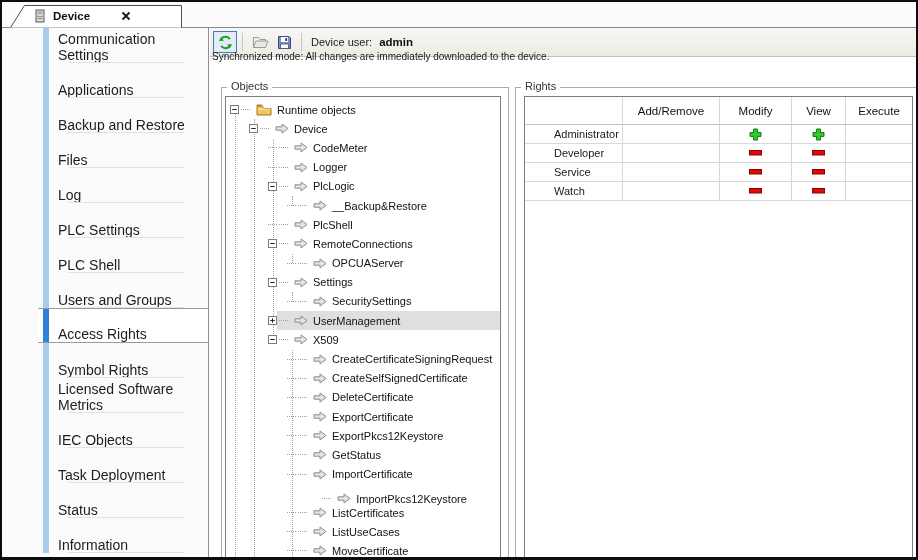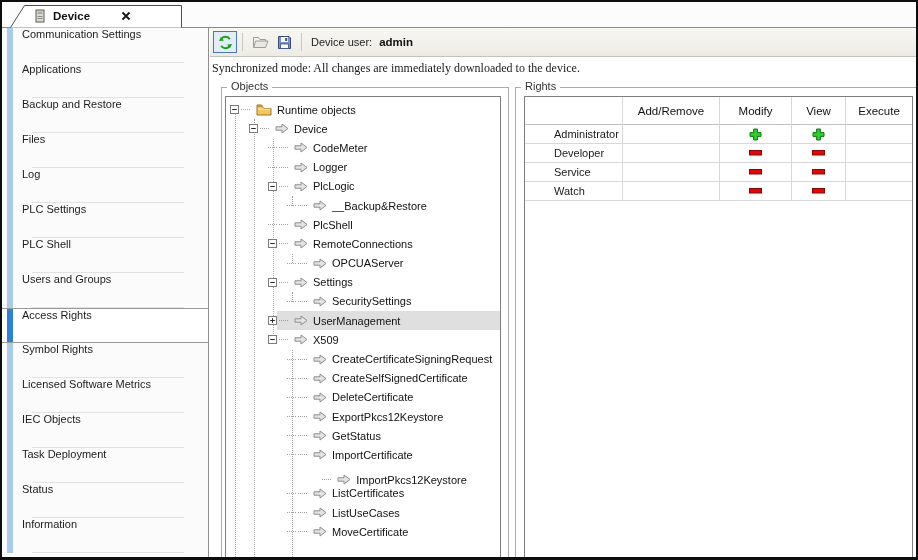--- a/index.html
+++ b/index.html
@@ -11,37 +11,37 @@
   
   .tabstrip { position:absolute; left:2px; top:2px; right:2px; height:26px; background:#fcfcfc; border-bottom:1px solid #8a8a8a; }
   .tab { position:absolute; left:8px; top:2px; width:173px; height:24px; }
   .tab-shape { position:absolute; left:0; top:0; }
   .tab-content { position:absolute; left:24px; top:0; height:23px; display:flex; align-items:center; gap:7px; z-index:2; }
   .tab-title { font-size:11.5px; font-weight:bold; color:#111; }
   .tab-close { display:flex; align-items:center; margin-left:24px; cursor:default; }
 
   
   .sidebar { position:absolute; left:2px; top:28px; width:207px; bottom:3px; background:#fbfbfb; border-right:1px solid #8f8f8f; z-index:2; }
-  .side-item { position:relative; height:35px; display:flex; align-items:flex-start; padding-left:20px; font-size:11px; color:#1c1c1c; cursor:default; }
+  .side-item { position:relative; height:35px; display:flex; align-items:flex-end; padding-left:20px; font-size:14px; color:#1c1c1c; cursor:default;margin-left:36px; }
   .side-item .accent { position:absolute; left:5px; top:0; bottom:0; width:6px; background:#a9cbec; }
   .side-item::after { content:""; position:absolute; left:30px; right:24px; bottom:0; border-bottom:1px solid #e2e2e2; }
   .side-item.selected { background:#ffffff; border-top:1px solid #9a9a9a; border-bottom:1px solid #9a9a9a; }
   .side-item.selected::after { display:none; }
   .side-item.selected .accent { background:#2f81d5; }
 
   
   .toolbar { position:absolute; left:210px; top:28px; right:2px; height:29px; background:linear-gradient(#f8f7f3,#edebe4); border-bottom:1px solid #c2c2be; display:flex; align-items:center; padding-left:3px; z-index:1; }
   .tb-btn { width:24px; height:22px; display:flex; align-items:center; justify-content:center; }
   .tb-btn.active { border:1px solid #4a78b5; background:#e3edf9; }
   .tb-sep { width:1px; height:18px; background:#c8c8c3; margin:0 5px; }
   .tb-label { font-size:11px; color:#222; margin-left:4px; }
   .tb-value { font-size:11.5px; font-weight:bold; margin-left:7px; color:#111; }
 
   
-  .sync-msg { position:absolute; left:212px; top:61px; font-size:12px; color:#1a1a1a; z-index:1;font-family:Liberation Serif, serif; }
+  .sync-msg { position:absolute; left:212px; top:51px; font-size:10px; color:#1a1a1a; z-index:1; }
 
   
   .groupbox { position:absolute; border:1px solid #ababab; background:transparent; }
   .objects-group { left:221px; top:87px; width:288px; height:471px; }
   .rights-group { left:515px; top:87px; width:410px; height:471px; }
   .group-label { position:absolute; top:80px; background:#ffffff; padding:0 4px; font-size:11px; color:#333; z-index:2; }
   .objects-label { left:227px; }
   .rights-label { left:521px; }
 
   
@@ -433,20 +433,32 @@
         </div>
         <div class="tree-row" style="padding-left: 61px;">
           <span class="exp-spacer"></span>
           <span class="row-core">
             <span class="dots"></span>
             <span>
               <svg width="14" height="11" viewBox="0 0 14 11">
                 <path d="M1,3.8 H7 V1 L13,5.5 7,10 V7.2 H1 Z" fill="#e4e4e4" stroke="#8e8e8e"></path>
               </svg>
             </span>
+            <span class="tree-label">ExportCertificate</span>
+          </span>
+        </div>
+        <div class="tree-row" style="padding-left: 61px;">
+          <span class="exp-spacer"></span>
+          <span class="row-core">
+            <span class="dots"></span>
+            <span>
+              <svg width="14" height="11" viewBox="0 0 14 11">
+                <path d="M1,3.8 H7 V1 L13,5.5 7,10 V7.2 H1 Z" fill="#e4e4e4" stroke="#8e8e8e"></path>
+              </svg>
+            </span>
             <span class="tree-label">ExportPkcs12Keystore</span>
           </span>
         </div>
         <div class="tree-row" style="padding-left: 61px;">
           <span class="exp-spacer"></span>
           <span class="row-core">
             <span class="dots"></span>
             <span>
               <svg width="14" height="11" viewBox="0 0 14 11">
                 <path d="M1,3.8 H7 V1 L13,5.5 7,10 V7.2 H1 Z" fill="#e4e4e4" stroke="#8e8e8e"></path>

